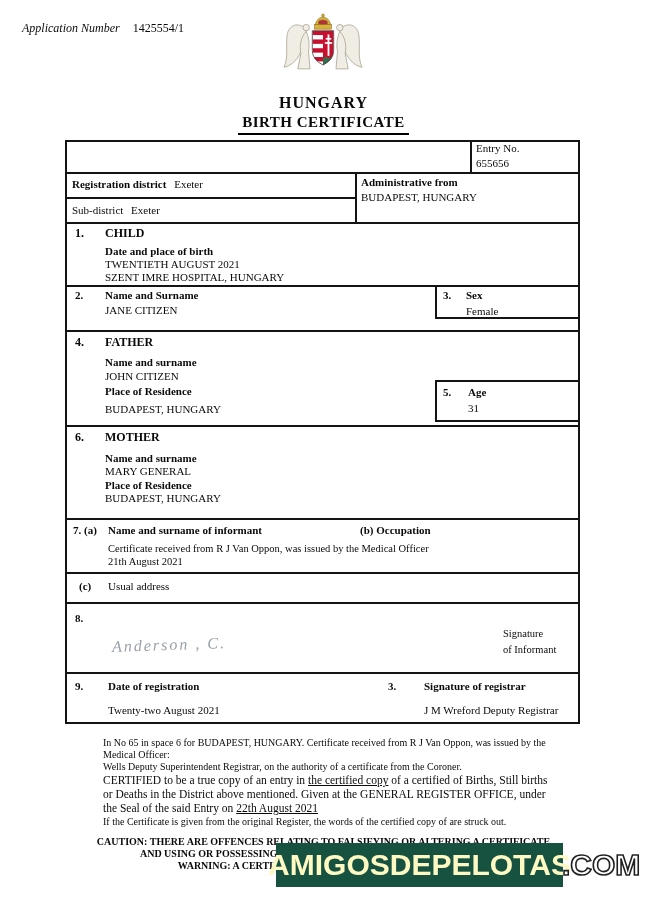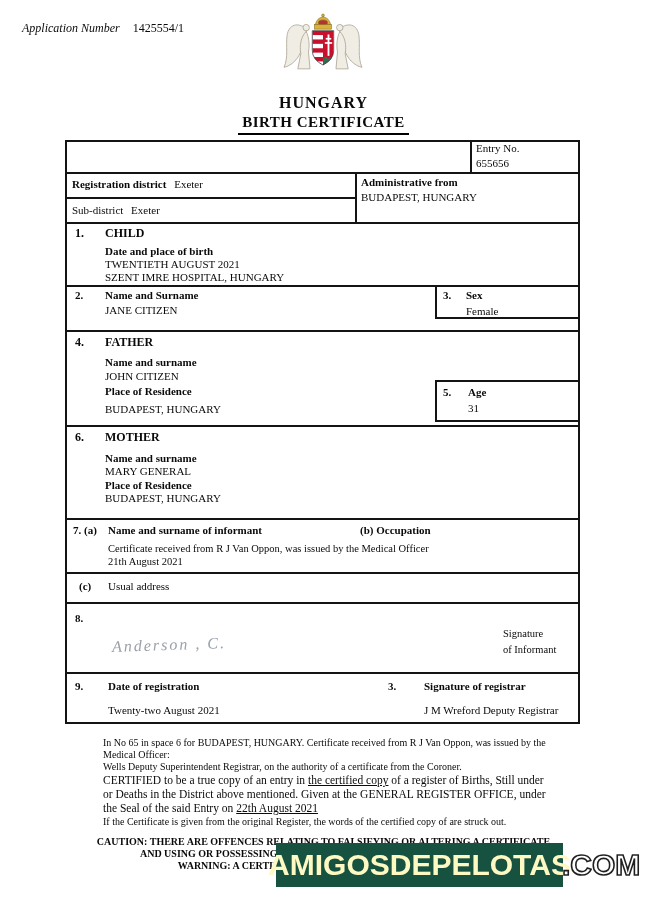--- a/index.html
+++ b/index.html
@@ -186,21 +186,21 @@
   <div class="t b" style="left:388px; top:680px;">3.</div>
   <div class="t b" style="left:424px; top:680px;">Signature of registrar</div>
   <div class="t" style="left:108px; top:704px;">Twenty-two August 2021</div>
   <div class="t" style="left:424px; top:704px;">J M Wreford Deputy Registrar</div>
 
   <div class="t s10" style="left:103px; top:737px;">In No 65 in space 6 for BUDAPEST, HUNGARY. Certificate received from R J Van Oppon, was issued by the</div>
   <div class="t s10" style="left:103px; top:749px;">Medical Officer:</div>
   <div class="t s10" style="left:103px; top:761px;">Wells Deputy Superintendent Registrar, on the authority of a certificate from the Coroner.</div>
 
   <div class="t s115" style="left:103px; top:774px;">
-    <span>CERTIFIED to be a true copy of an entry in </span><span class="u">the certified copy</span><span> of a register of Births, Still under</span>
+    <span>CERTIFIED to be a true copy of an entry in </span><span class="u">the certified copy</span><span> of a certified of Births, Still births</span>
   </div>
   <div class="t s115" style="left:103px; top:788px;">or Deaths in the District above mentioned. Given at the GENERAL REGISTER OFFICE, under</div>
   <div class="t s115" style="left:103px; top:802px;">
     <span>the Seal of the said Entry on </span><span class="u">22th August 2021</span>
   </div>
   <div class="t s10" style="left:103px; top:816px;">If the Certificate is given from the original Register, the words of the certified copy of are struck out.</div>
 
   <div class="t b s10 center" style="top:836px;">CAUTION: THERE ARE OFFENCES RELATING TO FALSIFYING OR ALTERING A CERTIFICATE</div>
   <div class="t b s10 center" style="top:848px;">AND USING OR POSSESSING A FALSE CERTIFICATE © CROWN COPYRIGHT</div>
   <div class="t b s10 center" style="top:860px;">WARNING: A CERTIFICATE IS NOT EVIDENCE OF IDENTITY</div>

